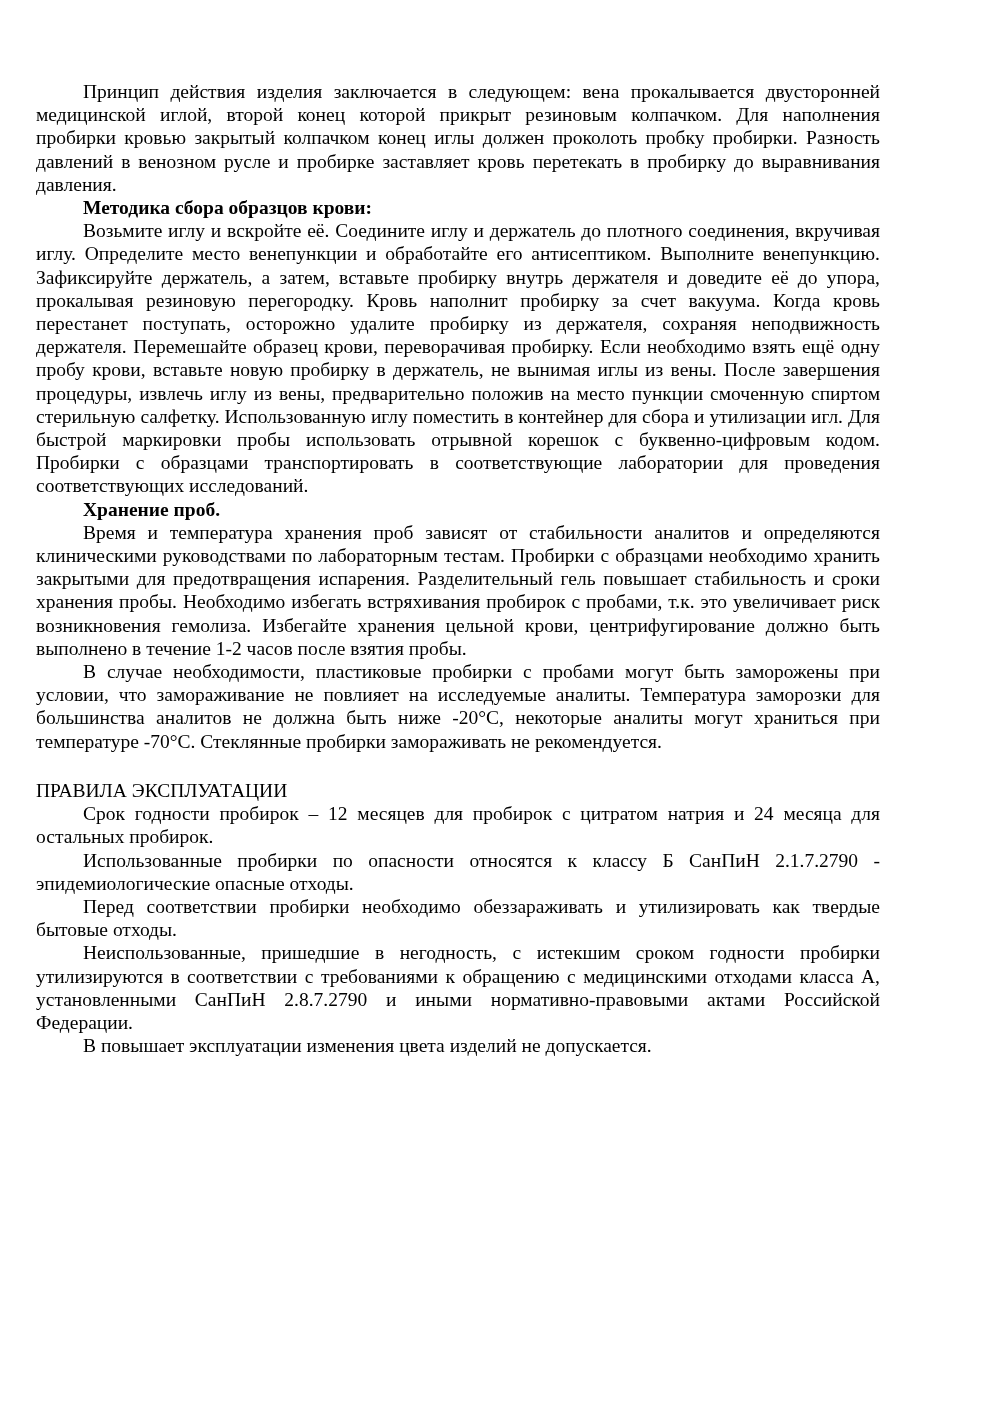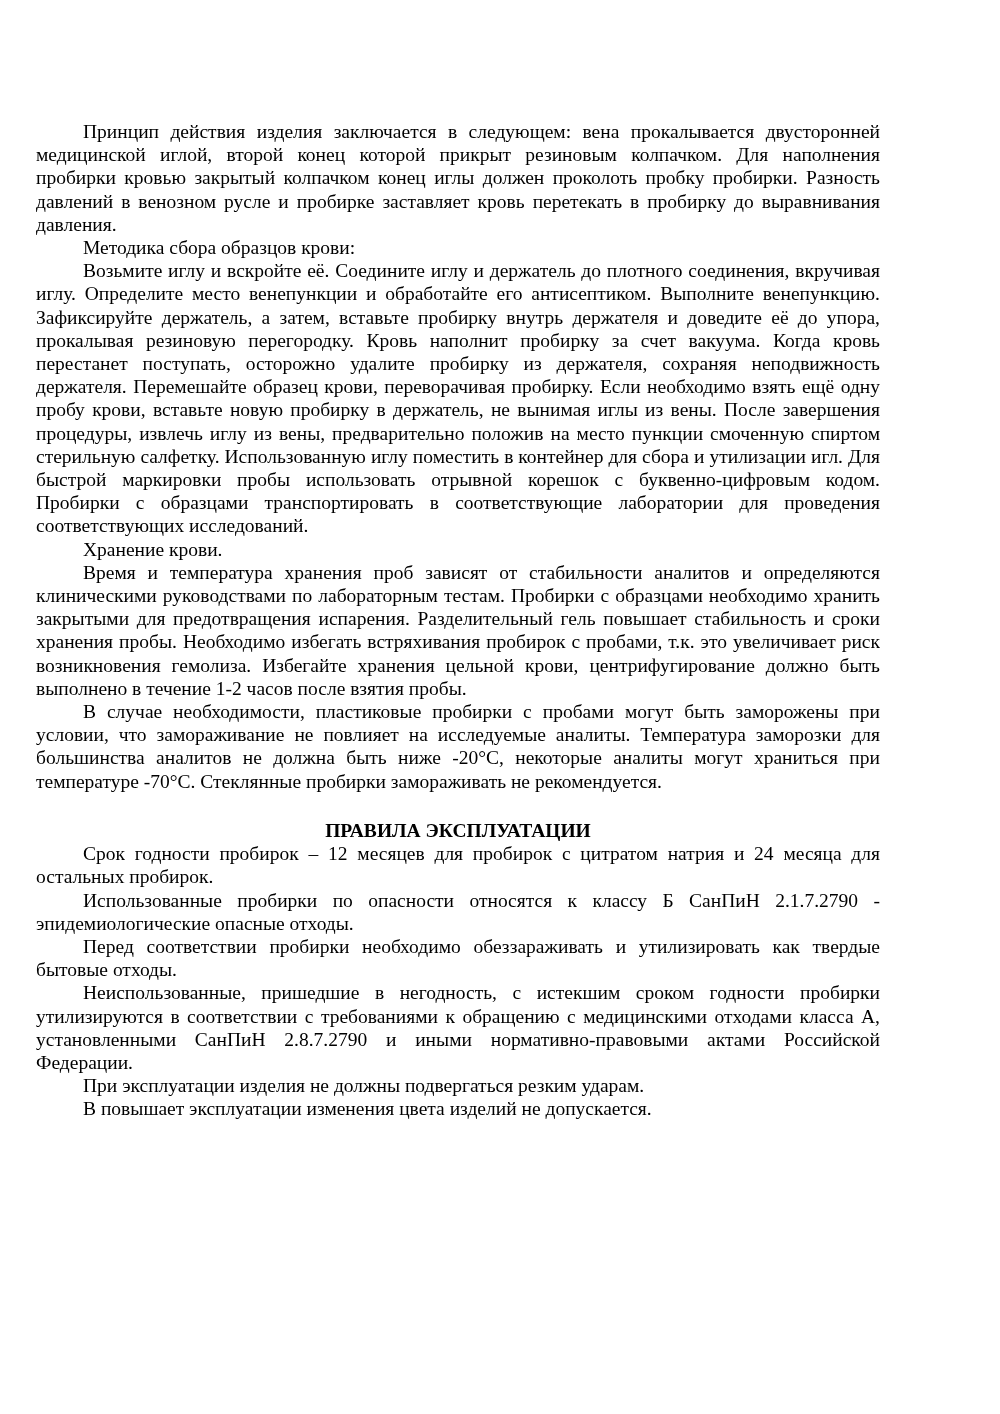--- a/index.html
+++ b/index.html
@@ -11,56 +11,55 @@
     width: 1000px;
     height: 1414px;
     overflow: hidden;
     font-family: "Liberation Serif", "DejaVu Serif", serif;
     color: #000000;
   }
   .page {
     box-sizing: border-box;
     width: 1000px;
     height: 1414px;
-    padding: 120px 120px 40px 36px;
+    padding: 80px 120px 40px 36px;
     background: #ffffff;
   }
   .doc-block {
     margin: 0;
     font-size: 19.5px;
     line-height: 23.2px;
   }
   .p {
     text-align: justify;
     text-indent: 47px;
   }
   .h-inline {
-    font-weight: normal;
+    font-weight: bold;
     text-indent: 47px;
     text-align: left;
   }
   .h-center {
-    font-weight: bold;
-    text-align: center;
+    font-weight: normal;
+    text-align: left;
     text-indent: 0;
   }
   .space-before {
     margin-top: 26px;
   }
 </style>
 </head>
 <body>
 
 <div class="page">
   <p class="doc-block p">Принцип действия изделия заключается в следующем: вена прокалывается двусторонней медицинской иглой, второй конец которой прикрыт резиновым колпачком. Для наполнения пробирки кровью закрытый колпачком конец иглы должен проколоть пробку пробирки. Разность давлений в венозном русле и пробирке заставляет кровь перетекать в пробирку до выравнивания давления.</p>
   <p class="doc-block h-inline">Методика сбора образцов крови:</p>
   <p class="doc-block p">Возьмите иглу и вскройте её. Соедините иглу и держатель до плотного соединения, вкручивая иглу. Определите место венепункции и обработайте его антисептиком. Выполните венепункцию. Зафиксируйте держатель, а затем, вставьте пробирку внутрь держателя и доведите её до упора, прокалывая резиновую перегородку. Кровь наполнит пробирку за счет вакуума. Когда кровь перестанет поступать, осторожно удалите пробирку из держателя, сохраняя неподвижность держателя. Перемешайте образец крови, переворачивая пробирку. Если необходимо взять ещё одну пробу крови, вставьте новую пробирку в держатель, не вынимая иглы из вены. После завершения процедуры, извлечь иглу из вены, предварительно положив на место пункции смоченную спиртом стерильную салфетку. Использованную иглу поместить в контейнер для сбора и утилизации игл. Для быстрой маркировки пробы использовать отрывной корешок с буквенно-цифровым кодом. Пробирки с образцами транспортировать в соответствующие лаборатории для проведения соответствующих исследований.</p>
-  <p class="doc-block h-inline">Хранение крови.</p>
+  <p class="doc-block h-inline">Хранение проб.</p>
   <p class="doc-block p">Время и температура хранения проб зависят от стабильности аналитов и определяются клиническими руководствами по лабораторным тестам. Пробирки с образцами необходимо хранить закрытыми для предотвращения испарения. Разделительный гель повышает стабильность и сроки хранения пробы. Необходимо избегать встряхивания пробирок с пробами, т.к. это увеличивает риск возникновения гемолиза. Избегайте хранения цельной крови, центрифугирование должно быть выполнено в течение 1-2 часов после взятия пробы.</p>
   <p class="doc-block p">В случае необходимости, пластиковые пробирки с пробами могут быть заморожены при условии, что замораживание не повлияет на исследуемые аналиты. Температура заморозки для большинства аналитов не должна быть ниже -20°С, некоторые аналиты могут храниться при температуре -70°С. Стеклянные пробирки замораживать не рекомендуется.</p>
   <p class="doc-block h-center space-before">ПРАВИЛА ЭКСПЛУАТАЦИИ</p>
   <p class="doc-block p">Срок годности пробирок – 12 месяцев для пробирок с цитратом натрия и 24 месяца для остальных пробирок.</p>
   <p class="doc-block p">Использованные пробирки по опасности относятся к классу Б СанПиН 2.1.7.2790 - эпидемиологические опасные отходы.</p>
   <p class="doc-block p">Перед соответствии пробирки необходимо обеззараживать и утилизировать как твердые бытовые отходы.</p>
   <p class="doc-block p">Неиспользованные, пришедшие в негодность, с истекшим сроком годности пробирки утилизируются в соответствии с требованиями к обращению с медицинскими отходами класса А, установленными СанПиН 2.8.7.2790 и иными нормативно-правовыми актами Российской Федерации.</p>
-  <p class="doc-block p">При эксплуатации изделия не должны подвергаться резким ударам.</p>
   <p class="doc-block p">В повышает эксплуатации изменения цвета изделий не допускается.</p>
 </div>
 
 </body></html>

